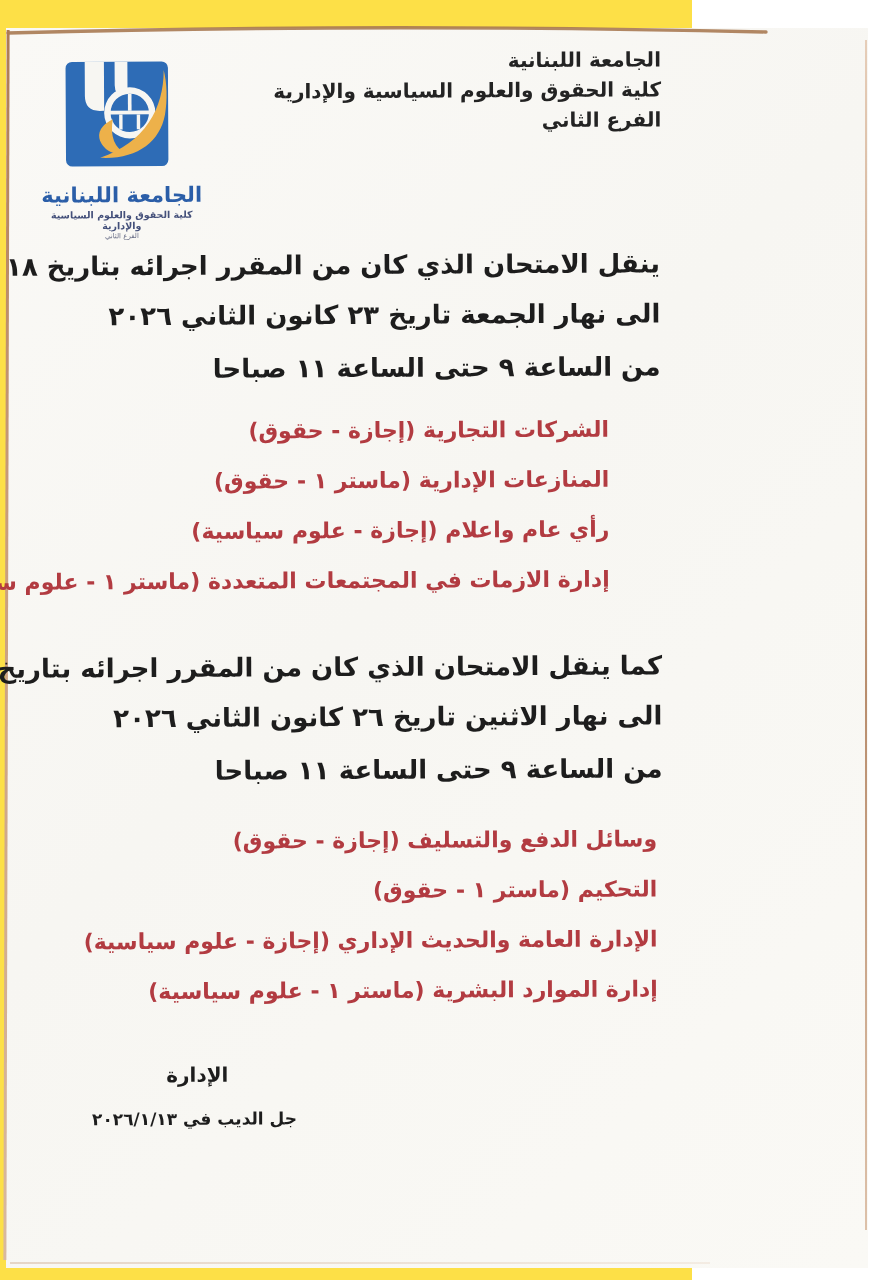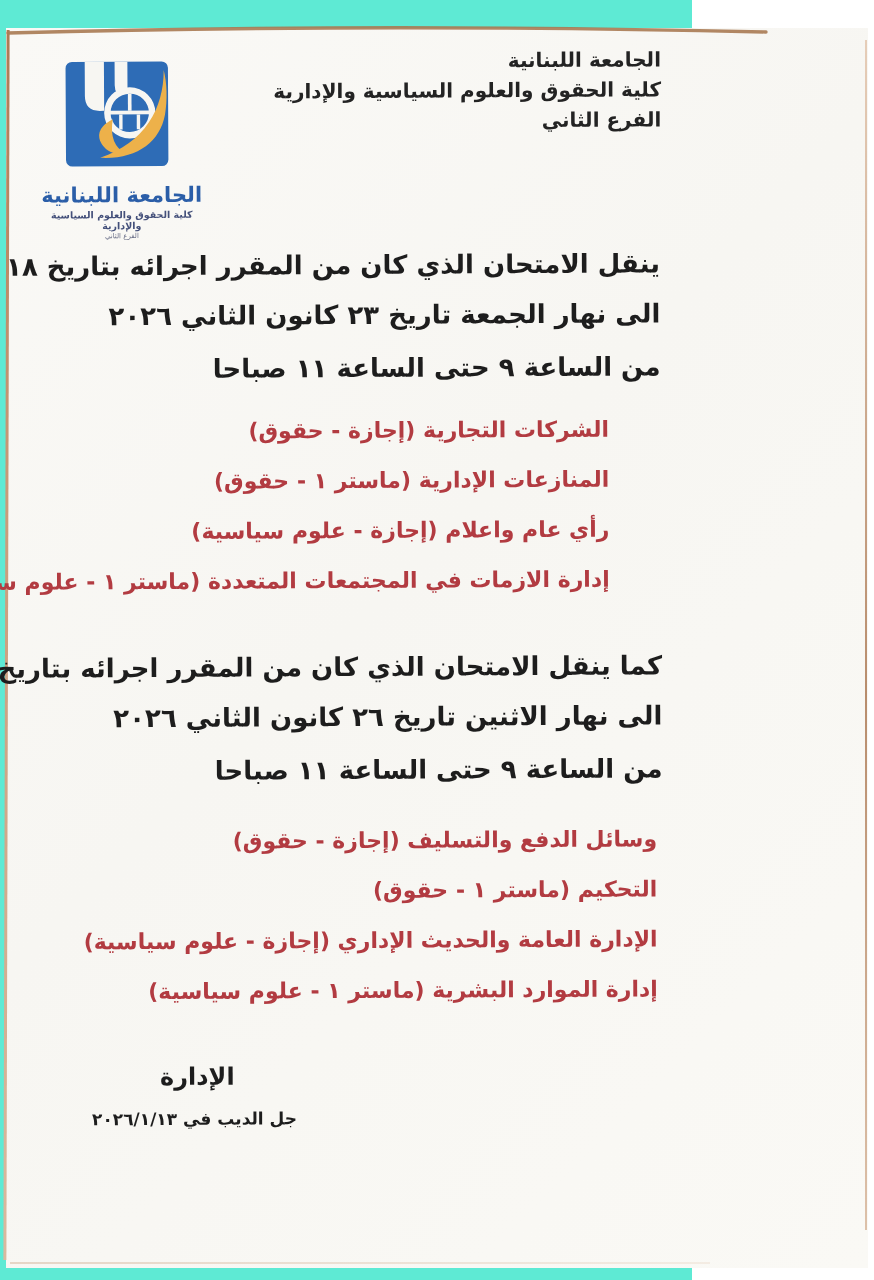--- a/index.html
+++ b/index.html
@@ -3,21 +3,21 @@
 <meta charset="utf-8">
 <style>
   html,body{margin:0;padding:0;}
   body{
     width:874px;height:1280px;overflow:hidden;
     background:#ffffff;
     font-family:"DejaVu Sans","Liberation Sans",sans-serif;
   }
   .scan{
     position:relative;width:692px;height:1280px;
-    background:#5eead4;
+    background:#fde047;
     text-decoration:underline;
   }
   .paper{
     position:absolute;left:6px;top:28px;width:862px;height:1240px;
     background:linear-gradient(135deg,#faf9f6 0%,#f7f6f2 45%,#faf9f5 100%);
   }
   
   .edge-top{position:absolute;left:4px;top:20px;width:766px;height:18px;pointer-events:none;}
   .edge-left{
     position:absolute;left:5px;top:30px;width:3px;height:1230px;
@@ -70,21 +70,21 @@
     position:absolute;direction:rtl;text-align:right;
     color:var(--red);font-weight:bold;font-size:22px;white-space:nowrap;
   }
   .courses .cline{height:50px;line-height:50px;}
   #courses1{right:82px;top:406px;}
   #courses2{right:36px;top:816px;}
 
   
   .sig{
     position:absolute;left:150px;top:1062px;width:90px;
-    direction:rtl;text-align:center;color:#1d1d1d;font-weight:bold;font-size:24px;
+    direction:rtl;text-align:center;color:#1d1d1d;font-weight:bold;font-size:20px;
   }
   .place-date{
     position:absolute;left:62px;top:1108px;width:260px;
     direction:rtl;text-align:center;color:#1d1d1d;font-weight:bold;font-size:17px;
   }
 </style>
 </head>
 <body>
 
 <div class="scan">

